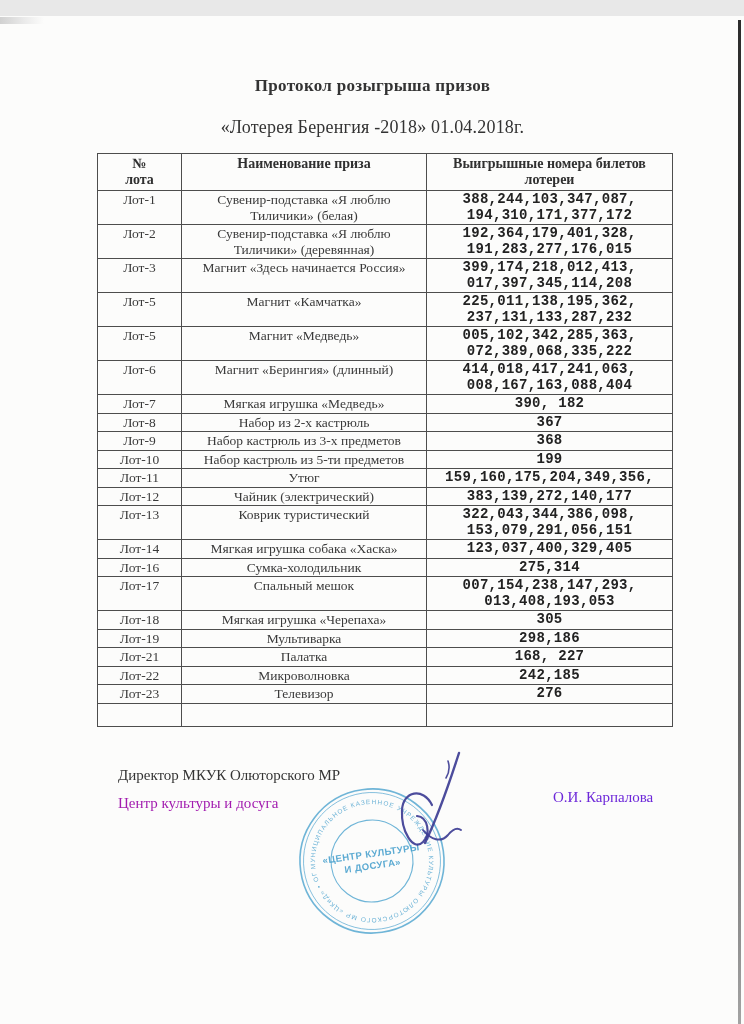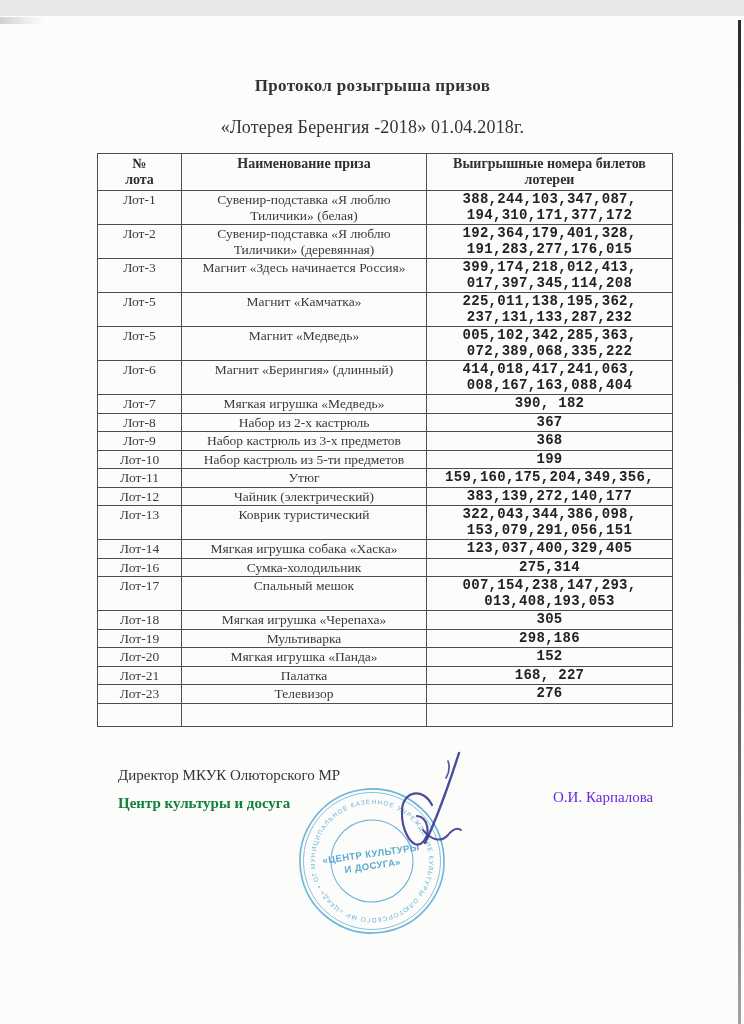--- a/index.html
+++ b/index.html
@@ -28,21 +28,21 @@
   table.prizes th, table.prizes td {
     border:1px solid #4d4d4d; text-align:center; vertical-align:top;
     white-space:pre-line; overflow:hidden;
   }
   table.prizes th { font-weight:bold; font-size:14px; line-height:16px; padding:2px 3px; color:#303030; }
   table.prizes td { font-size:13.5px; line-height:15.5px; padding:1px 3px; color:#3a3a3a; }
   table.prizes td.numbers { font-weight:bold; font-size:14px; letter-spacing:.3px; color:#222;font-family:Liberation Mono, monospace; }
   table.prizes tr.empty-row td { height:20px; }
 
   .footer-line1 { position:absolute; left:118px; top:751px; font-size:15px; color:#343434; }
-  .footer-line2 { position:absolute; left:118px; top:779px; font-size:15px; color:#15803d;font-weight:bold; }
+  .footer-line2 { position:absolute; left:118px; top:779px; font-size:15px; color:#a21caf; }
   .signer      { position:absolute; left:553px; top:773px; font-size:15px; color:#6d28d9; }
 
   #overlay { position:absolute; left:0; top:0; pointer-events:none; }
   .stamp-stroke { fill:none; stroke:var(--stamp-color,#4ba2ce); opacity:.8; }
   .stamp-text { fill:var(--stamp-color,#4ba2ce); font-family:"Liberation Sans","DejaVu Sans",sans-serif; }
   .ink { fill:none; stroke:var(--ink-color,#3d3d94); stroke-linecap:round; opacity:.92; }
 </style>
 </head>
 <body>
 
@@ -166,28 +166,28 @@
       <td>Лот-18</td>
       <td>Мягкая игрушка «Черепаха»</td>
       <td class="numbers">305</td>
     </tr>
         <tr>
       <td>Лот-19</td>
       <td>Мультиварка</td>
       <td class="numbers">298,186</td>
     </tr>
         <tr>
-      <td>Лот-20</td>
-      <td>Мягкая игрушка  «Панда»</td>
-      <td class="numbers">152</td>
-    </tr>
-        <tr>
       <td>Лот-21</td>
       <td>Палатка</td>
       <td class="numbers">168, 227</td>
+    </tr>
+        <tr>
+      <td>Лот-22</td>
+      <td>Микроволновка</td>
+      <td class="numbers">242,185</td>
     </tr>
         <tr>
       <td>Лот-23</td>
       <td>Телевизор</td>
       <td class="numbers">276</td>
     </tr>
         <tr class="empty-row">
       <td></td>
       <td></td>
       <td class="numbers"></td>

